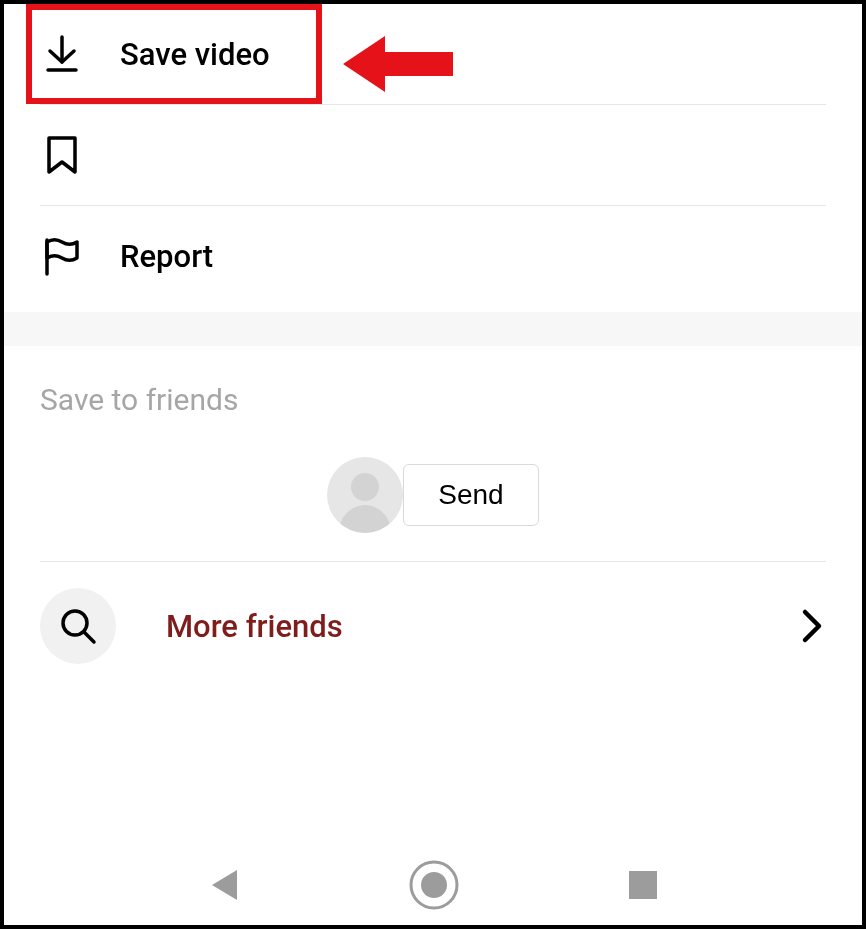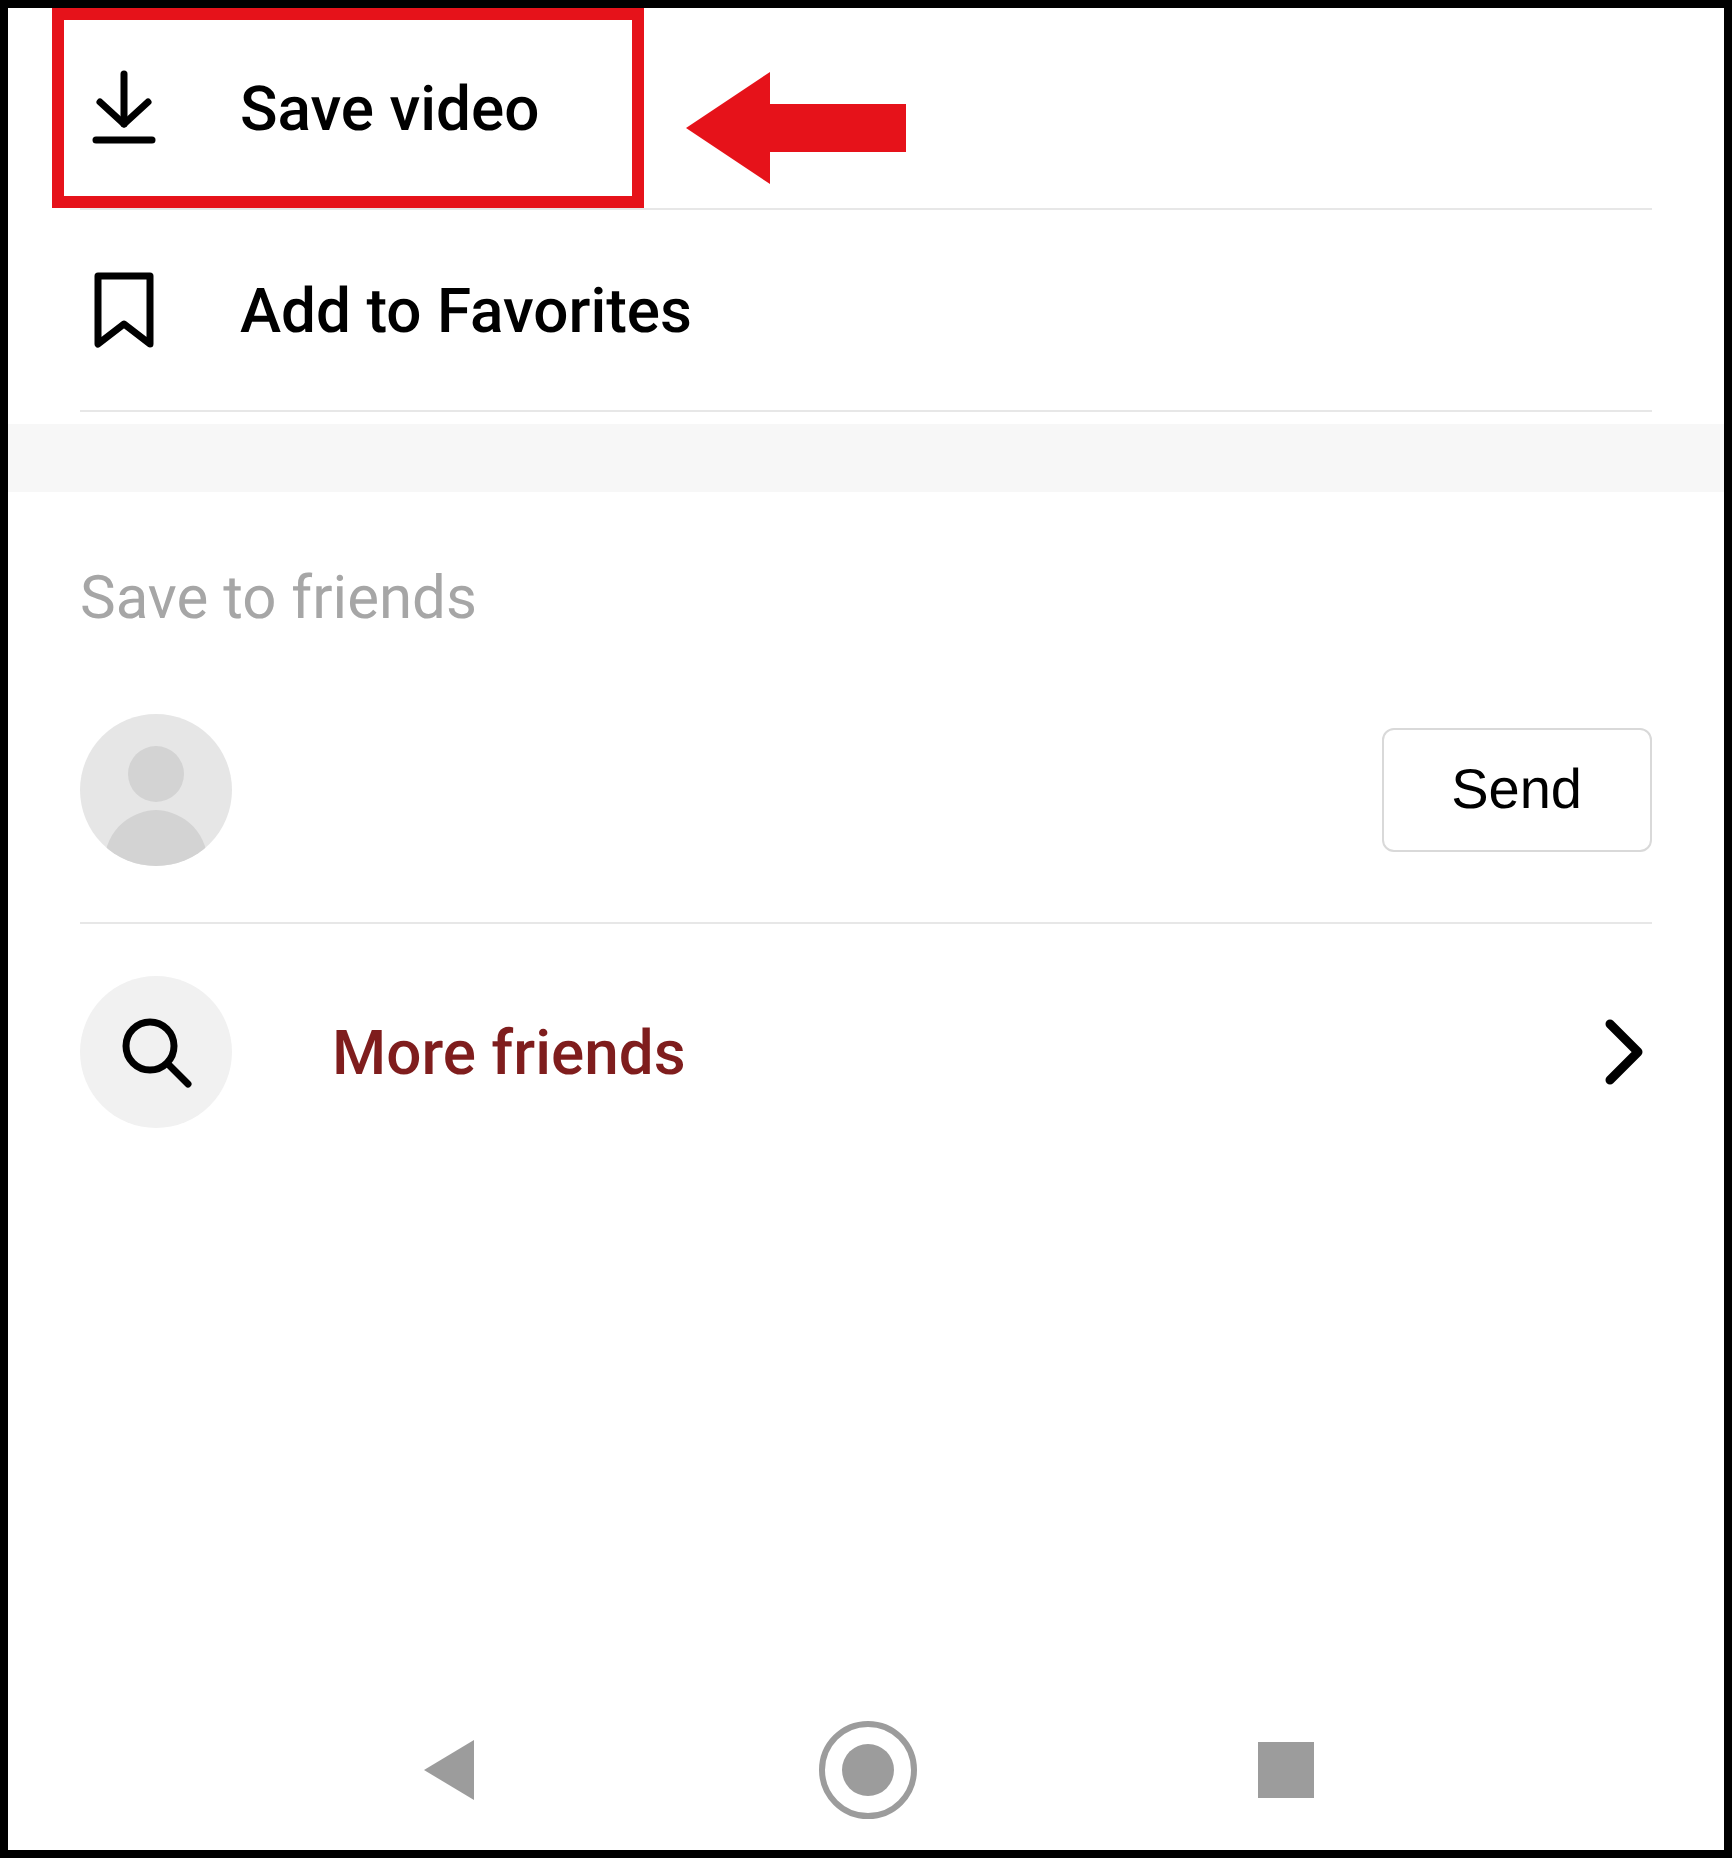--- a/index.html
+++ b/index.html
@@ -76,21 +76,21 @@
     }
     .friends-header {
       font-size: 30px;
       font-weight: 400;
       color: #a6a6a6;
       margin-bottom: 28px;
     }
     .friend-row {
       display: flex;
       align-items: center;
-      justify-content: space-between;
+      justify-content: center;
       padding: 12px 0 28px 0;
       border-bottom: 1px solid #e7e7e7;
     }
     .avatar {
       width: 76px;
       height: 76px;
       border-radius: 50%;
       background: #e6e6e6;
       display: flex;
       align-items: flex-end;
@@ -180,26 +180,36 @@
 
   <div class="divider"></div>
 
   <div class="menu-section">
     <div class="menu-item">
       <span class="menu-icon">
         <svg width="36" height="40" viewBox="0 0 36 40" fill="none" stroke="#000" stroke-width="3.5" stroke-linejoin="round">
           <path d="M5 3 L31 3 L31 37 L18 27 L5 37 Z"></path>
         </svg>
       </span>
-      <span class="menu-label">Add to Favorites</span>
     </div>
   </div>
 
   <div class="divider"></div>
 
+  <div class="menu-section">
+    <div class="menu-item">
+      <span class="menu-icon">
+        <svg width="40" height="40" viewBox="0 0 40 40" fill="none" stroke="#000" stroke-width="3.5" stroke-linecap="round" stroke-linejoin="round">
+          <path d="M5 4 L5 38"></path>
+          <path d="M5 6 C 10 3, 15 3, 20 6 C 25 9, 30 9, 35 6 L35 22 C 30 25, 25 25, 20 22 C 15 19, 10 19, 5 22 Z"></path>
+        </svg>
+      </span>
+      <span class="menu-label">Report</span>
+    </div>
+  </div>
 
   <div class="spacer-band"></div>
 
   <div class="friends-section">
     <div class="friends-header">Save to friends</div>
 
     <div class="friend-row">
       <div class="avatar">
         <svg width="76" height="76" viewBox="0 0 76 76">
           <circle cx="38" cy="30" r="14" fill="#d3d3d3"></circle>

